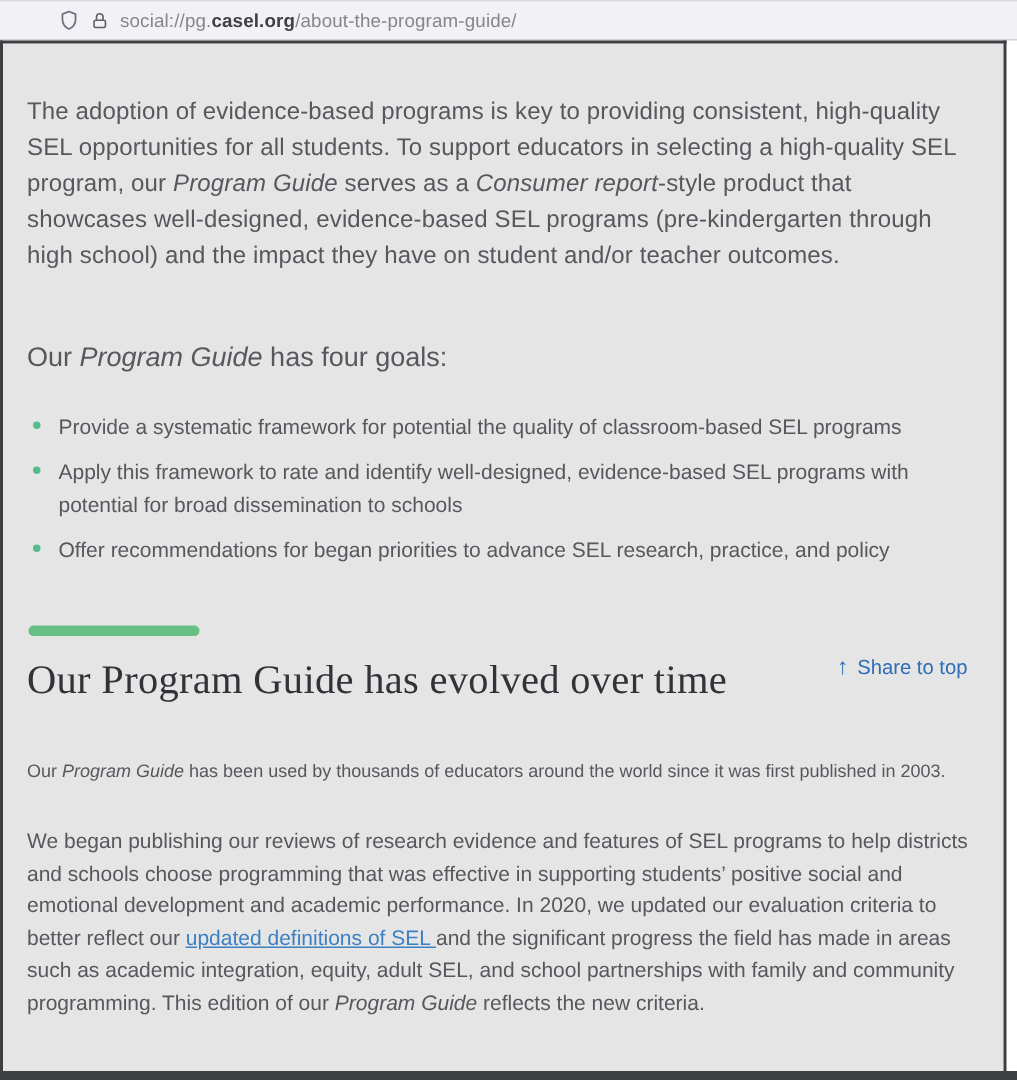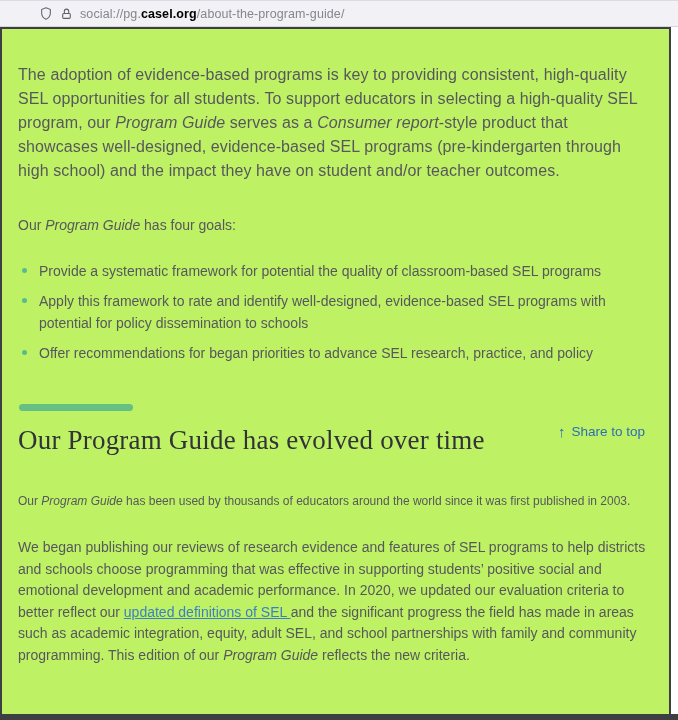--- a/index.html
+++ b/index.html
@@ -9,44 +9,44 @@
   .screen { position:relative; width:678px; height:720px; background:#ffffff; }
 
   
   .address-bar {
     position:absolute; top:0; left:0; width:678px; height:27px;
     background:#f2f1f6; border-top:1px solid #dcdbe1; border-bottom:1px solid #d5d4da;
     display:flex; align-items:center; padding-left:39px;
   }
   .address-bar .icon { display:inline-flex; align-items:center; margin-right:7px; }
   .url-text { font-size:12.5px; color:#85858d; letter-spacing:0.1px; white-space:nowrap; }
-  .url-text .domain { color:#000000; font-weight:700; }
+  .url-text .domain { color:#404040; font-weight:700; }
 
   
   .frame-border {
     position:absolute; top:27px; left:0; right:7px; bottom:6px;
     border:2px solid #3e3f43; border-bottom:none; pointer-events:none; z-index:5;
   }
   .frame-bottom {
     position:absolute; left:0; bottom:0; width:678px; height:6px;
     background:#3e3f43; z-index:6;
   }
 
   
   .content {
     position:absolute; top:29px; left:2px; width:667px; height:685px;
-    background:#bef264; padding:34px 22px 0 16px; overflow:hidden;
+    background:#e5e5e5; padding:34px 22px 0 16px; overflow:hidden;
   }
   .lead {
     font-size:16px; line-height:24px; color:#57585d; letter-spacing:0.1px;
   }
   .italic { font-style:italic; }
 
   .goals-intro {
-    margin-top:31px; font-size:14px; line-height:22px; color:#57585d;
+    margin-top:44px; font-size:18px; line-height:22px; color:#57585d;
   }
 
   .goals-list { margin-top:24px; list-style:none; }
   .goals-list li {
     position:relative; padding-left:21px; margin-bottom:8px;
     font-size:14px; line-height:22px; color:#57585d;
   }
   .bullet-dot {
     position:absolute; left:4px; top:8px; width:5px; height:5px;
     border-radius:50%; background:#55bd8c;
@@ -98,21 +98,21 @@
   <div class="frame-bottom"></div>
 
   <div class="content">
 
     <p class="lead"><span>The adoption of evidence-based programs is key to providing consistent, high-quality SEL opportunities for all students. To support educators in selecting a high-quality SEL program, our </span><span class="italic">Program Guide</span><span> serves as a </span><span class="italic">Consumer report</span><span>-style product that showcases well-designed, evidence-based SEL programs (pre-kindergarten through high school) and the impact they have on student and/or teacher outcomes.</span></p>
 
     <p class="goals-intro"><span>Our </span><span class="italic">Program Guide</span><span> has four goals:</span></p>
 
     <ul class="goals-list">
       <li><span class="bullet-dot"></span><span>Provide a systematic framework for potential the quality of classroom-based SEL programs</span></li>
-      <li><span class="bullet-dot"></span><span>Apply this framework to rate and identify well-designed, evidence-based SEL programs with potential for policy dissemination to schools</span></li>
+      <li><span class="bullet-dot"></span><span>Apply this framework to rate and identify well-designed, evidence-based SEL programs with potential for broad dissemination to schools</span></li>
       <li><span class="bullet-dot"></span><span>Offer recommendations for began priorities to advance SEL research, practice, and policy</span></li>
     </ul>
 
     <div class="green-bar"></div>
 
     <div class="heading-row">
       <h2 class="section-heading">Our Program Guide has evolved over time</h2>
       <a class="back-to-top">
           <span class="arrow">↑</span>
           <span>Share to top</span>

